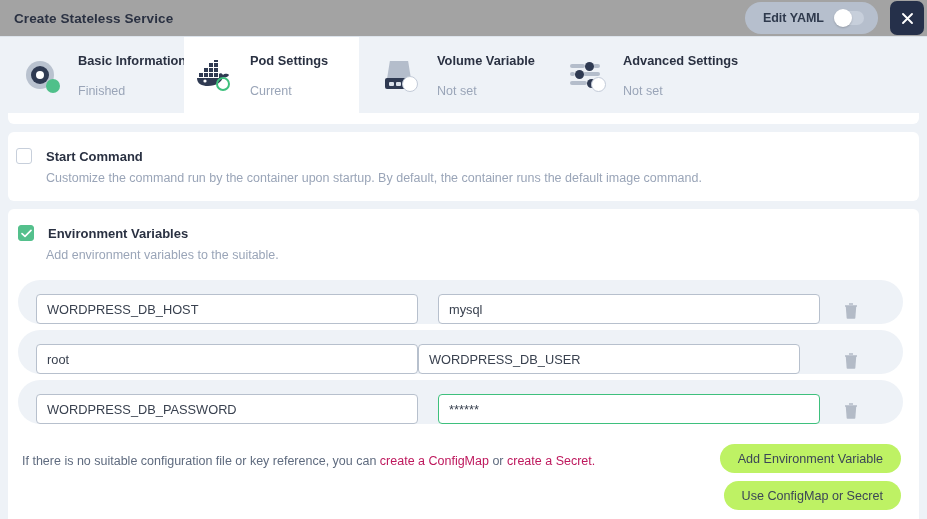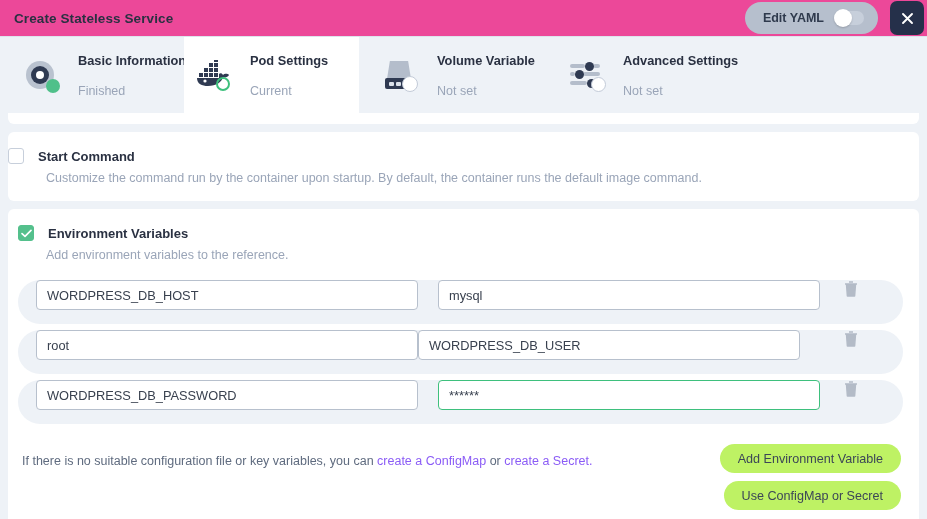--- a/index.html
+++ b/index.html
@@ -10,21 +10,21 @@
     background: #eef2f7;
     font-family: "Liberation Sans", sans-serif;
     -webkit-font-smoothing: antialiased;
   }
 
   .app { position: relative; width: 927px; height: 519px; background: #eef2f7; }
 
   
   .titlebar {
     position: absolute; left: 0; top: 0; width: 927px; height: 36px;
-    background: #ec4899;
+    background: #a3a3a3;
     display: flex; align-items: center;
   }
   .titlebar-title {
     margin-left: 14px;
     font-size: 13.5px; font-weight: bold; color: #24292f; letter-spacing: .1px;
     color: #2a3142;
   }
   .titlebar-right {
     position: absolute; right: 0; top: 0; height: 36px;
     display: flex; align-items: center; gap: 8px; padding-right: 0;
@@ -156,21 +156,21 @@
     flex: 0 0 16px; cursor: pointer;
   }
   .checkbox.checked { background: #54c08c; border-color: #54c08c; display:flex; align-items:center; justify-content:center; }
   .checkbox.checked svg { display: block; }
   .section-title { font-size: 13px; font-weight: bold; color: #2a3142; }
   .section-desc { font-size: 12.5px; color: #9aa5b8; margin: 7px 0 0 34px; }
 
   
   .env-list { margin-top: 18px; }
   .env-row {
-    display: flex; align-items: flex-start;
+    display: flex; align-items: flex-end;
     background: #eef2f7;
     border-radius: 24px;
     height: 44px;
     margin: 0 16px 6px 10px;
     padding: 0 10px 0 18px;
   }
   .env-input {
     height: 30px; border: 1px solid #b7c0cd; border-radius: 4px;
     background: #ffffff;
     font-family: "Liberation Sans", sans-serif;
@@ -184,21 +184,21 @@
   .trash {
     width: 62px; display: flex; align-items: center; justify-content: center;
     cursor: pointer;
   }
 
   .env-footer {
     display: flex; align-items: flex-start; justify-content: space-between;
     padding: 14px 18px 0 14px;
   }
   .hint { font-size: 12.5px; color: #5f6b7f; padding-top: 10px; }
-  .link { color: #8b5cf6; cursor: pointer; }
+  .link { color: #be185d; cursor: pointer; }
   .btn-col { display: flex; flex-direction: column; gap: 8px; align-items: flex-end; }
   .pill-btn {
     background: #bef264; border: none; border-radius: 18px;
     height: 29px; padding: 0 18px;
     font-family: "Liberation Sans", sans-serif;
     font-size: 12.6px; color: #3c4657; font-weight: normal;
     cursor: pointer; white-space: nowrap;
   }
 </style>
 </head>
@@ -298,41 +298,41 @@
       </div>
     </div>
   </div>
 
   <div class="body">
 
     <div class="card card-clipped"></div>
 
     <div class="card">
       <div class="section" style="padding-bottom:16px;">
-        <div class="section-head" style="padding-left:0;">
+        <div class="section-head" style="padding-left:8px;">
           <div class="checkbox"></div>
           <div class="section-title">Start Command</div>
         </div>
         <div class="section-desc" style="margin-left:38px;">Customize the command run by the container upon startup. By default, the container runs the default image command.</div>
       </div>
     </div>
 
     <div class="card">
       <div class="section" style="padding-bottom:14px;">
         <div class="section-head" style="padding-left:10px;">
           <div class="checkbox checked">
             <span>
               <svg width="11" height="9" viewBox="0 0 11 9">
                   <path d="M1 4.6 L4 7.4 L10 1.4" stroke="#ffffff" stroke-width="1.6" fill="none" stroke-linecap="round" stroke-linejoin="round"></path>
                 </svg>
             </span>
           </div>
           <div class="section-title">Environment Variables</div>
         </div>
-        <div class="section-desc" style="margin-left:38px;">Add environment variables to the reference.</div>
+        <div class="section-desc" style="margin-left:38px;">Add environment variables to the suitable.</div>
 
         <div class="env-list">
 
           <div class="env-row">
             <input class="env-input env-key" value="WORDPRESS_DB_HOST" style="">
             <input class="env-input env-val" value="mysql" style="">
             <div class="trash">
               <span>
                 <svg width="16" height="18" viewBox="0 0 16 18">
                     <path d="M2 4 H14 M6 2 H10 M3.5 4 L4.4 16 H11.6 L12.5 4 Z" stroke="#b3bbc7" stroke-width="1.5" fill="#b3bbc7" stroke-linejoin="round"></path>
@@ -360,21 +360,21 @@
               <span>
                 <svg width="16" height="18" viewBox="0 0 16 18">
                     <path d="M2 4 H14 M6 2 H10 M3.5 4 L4.4 16 H11.6 L12.5 4 Z" stroke="#b3bbc7" stroke-width="1.5" fill="#b3bbc7" stroke-linejoin="round"></path>
                   </svg>
               </span>
             </div>
           </div>
         </div>
 
         <div class="env-footer">
-          <div class="hint"><span>If there is no suitable configuration file or key variables, you can </span><span class="link">create a ConfigMap</span><span> or </span><span class="link">create a Secret.</span></div>
+          <div class="hint"><span>If there is no suitable configuration file or key reference, you can </span><span class="link">create a ConfigMap</span><span> or </span><span class="link">create a Secret.</span></div>
           <div class="btn-col">
             <button class="pill-btn">Add Environment Variable</button>
             <button class="pill-btn">Use ConfigMap or Secret</button>
           </div>
         </div>
       </div>
     </div>
 
   </div>
 </div>

